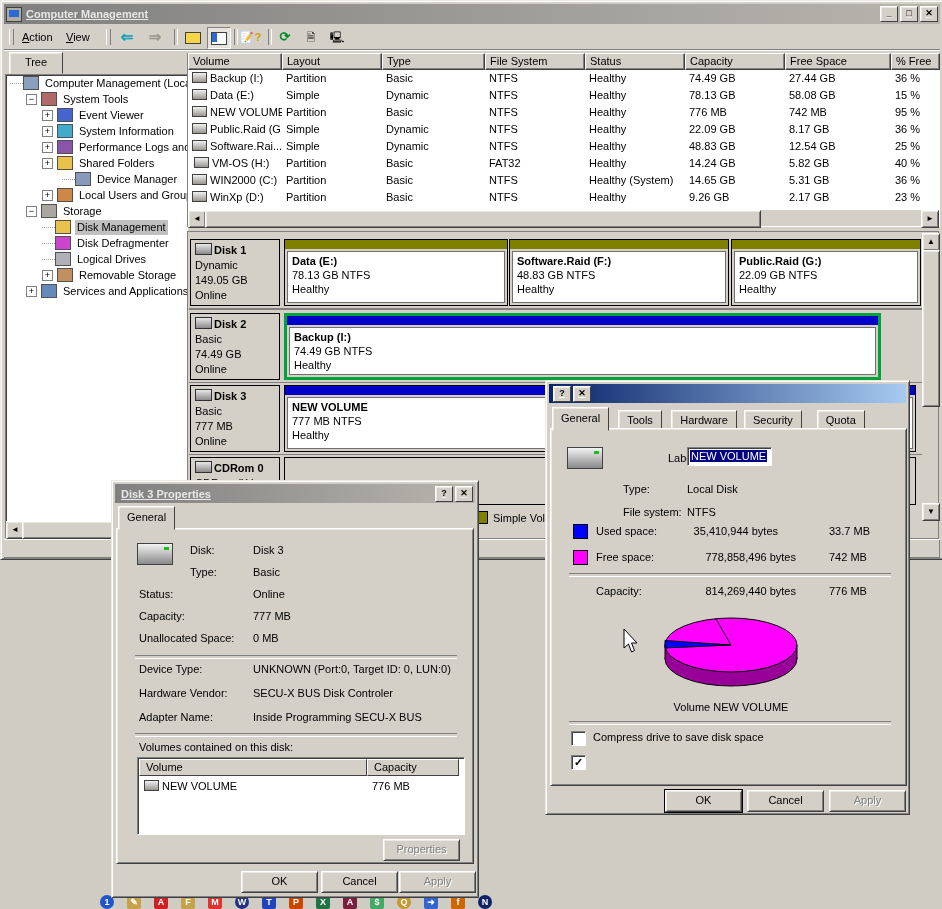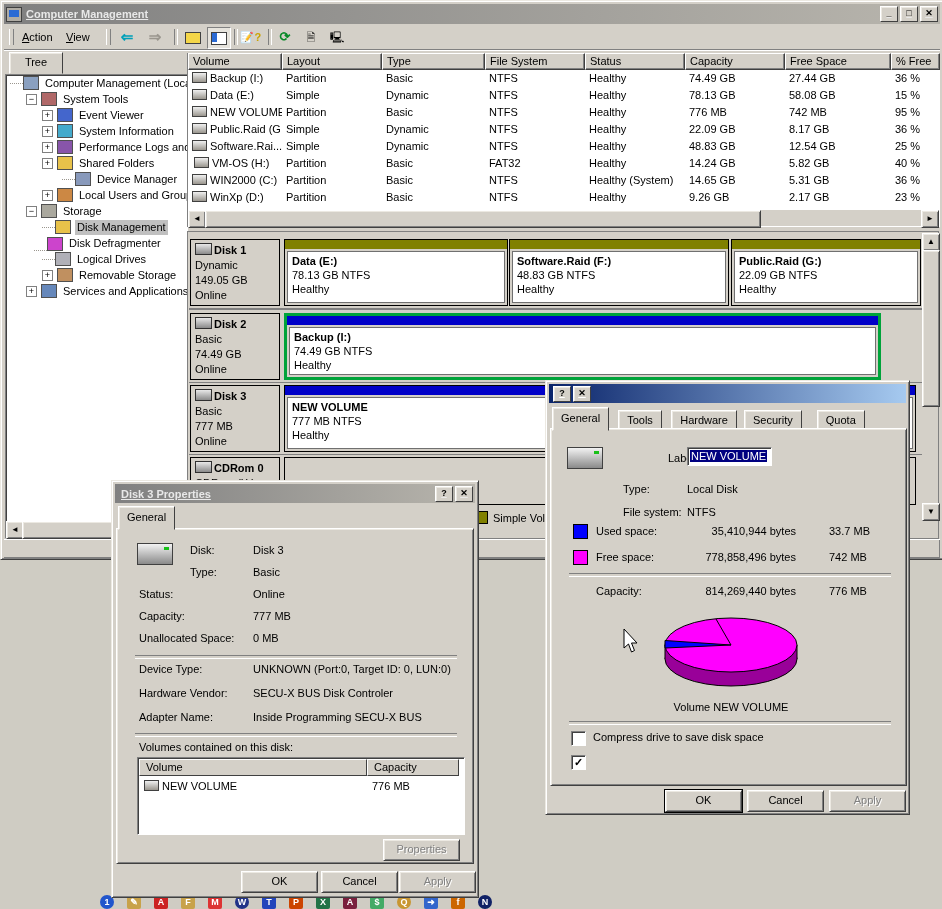--- a/index.html
+++ b/index.html
@@ -211,21 +211,21 @@
         <div class="tree-item" style="padding-left: 20px;">
           <div class="expander">−</div>
           <div class="ticon" style="background: rgb(170, 168, 158);"></div>
           <div class="tlabel">Storage</div>
         </div>
         <div class="tree-item" style="padding-left: 36px;">
           <div class="exp-spacer"></div>
           <div class="ticon" style="background: rgb(232, 194, 74);"></div>
           <div class="tlabel selected">Disk Management</div>
         </div>
-        <div class="tree-item" style="padding-left: 28px; align-items: flex-end;">
+        <div class="tree-item" style="padding-left: 36px;">
           <div class="exp-spacer"></div>
           <div class="ticon" style="background: rgb(204, 68, 204);"></div>
           <div class="tlabel">Disk Defragmenter</div>
         </div>
         <div class="tree-item" style="padding-left: 36px;">
           <div class="exp-spacer"></div>
           <div class="ticon" style="background: rgb(176, 176, 184);"></div>
           <div class="tlabel">Logical Drives</div>
         </div>
         <div class="tree-item" style="padding-left: 36px;">
@@ -493,21 +493,21 @@
       </svg>
       <svg width="18" height="26" style="position:absolute;left:72px;top:200px;">
         <polygon points="1,0 1,19 5.5,15 8.5,23 11.5,21.5 8.5,14 14,14" fill="#fff" stroke="#000" stroke-width="1"></polygon>
       </svg>
       <div class="fld-value" style="left:95px;top:272px;width:170px;text-align:center;">Volume NEW VOLUME</div>
 
       <div class="hr" style="left:18px;top:292px;width:322px;"></div>
       <div id="volchecks"></div>
     <div class="swatch" style="left: 22px; top: 95px; background: rgb(0, 0, 255);"></div>
         <div class="fld-label" style="left: 45px; top: 96px;">Used space:</div>
-        <div class="num-right" style="left: 120px; top: 96px; width: 125px;">35,410,944 bytes</div>
+        <div class="num-right" style="left: 102px; top: 96px; width: 125px;">35,410,944 bytes</div>
         <div class="fld-value" style="left: 278px; top: 96px;">33.7 MB</div>
         <div class="swatch" style="left: 22px; top: 121px; background: rgb(255, 0, 255);"></div>
         <div class="fld-label" style="left: 45px; top: 122px;">Free space:</div>
         <div class="num-right" style="left: 120px; top: 122px; width: 125px;">778,858,496 bytes</div>
         <div class="fld-value" style="left: 278px; top: 122px;">742 MB</div>
         <div class="cbox" style="left: 20px; top: 302px;"></div>
         <div class="fld-label" style="left: 42px; top: 302px;">Compress drive to save disk space</div>
         <div class="cbox" style="left: 20px; top: 326px;">✓</div>
       </div>
     <div id="volbtns"></div>

